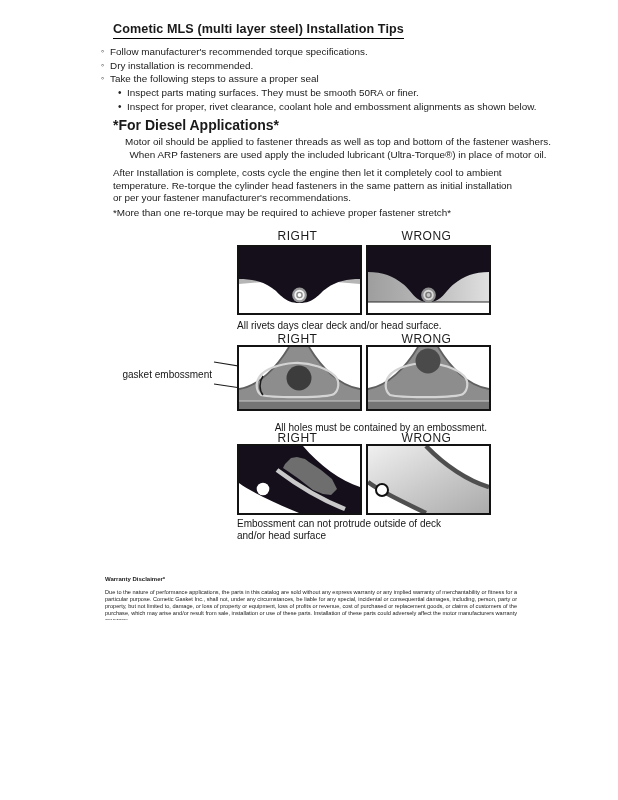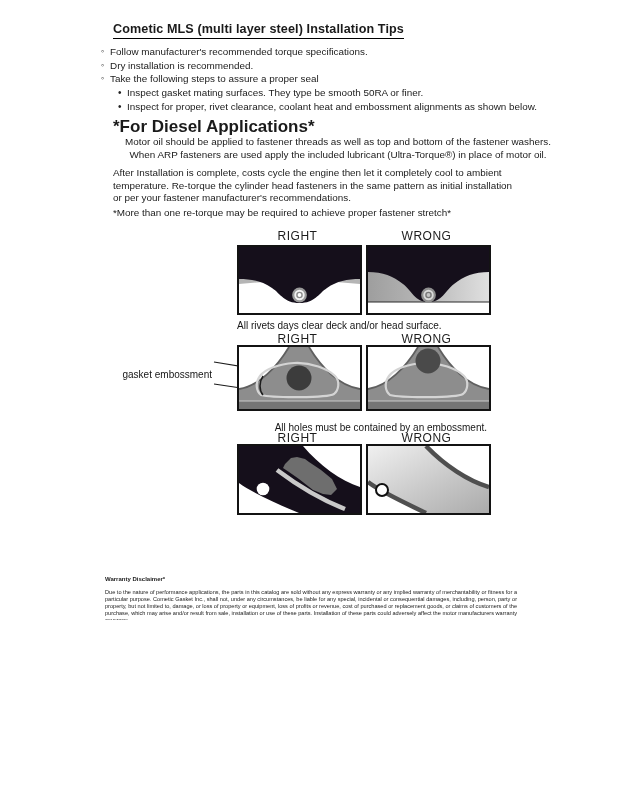--- a/index.html
+++ b/index.html
@@ -10,21 +10,21 @@
   .abs{position:absolute;}
   .title{
     left:113px;top:22px;font-size:12.6px;font-weight:bold;margin:0;
     border-bottom:1.6px solid #000;padding-bottom:2px;letter-spacing:0.1px;
   }
   .bullets{left:101px;top:45px;width:460px;font-size:9.9px;line-height:13.7px;}
   .b-row{display:flex;align-items:flex-start;}
   .b-marker{width:9px;flex:0 0 9px;font-size:9px;line-height:13.7px;color:#222;}
   .b-row.sub{margin-left:17px;}
   .b-row.sub .b-marker{font-size:10px;}
-  .diesel-h{left:113px;top:117px;font-size:17px;font-weight:bold;margin:0;}
+  .diesel-h{left:113px;top:117px;font-size:14px;font-weight:bold;margin:0;}
   .para{margin:0;font-size:9.9px;line-height:12.6px;white-space:pre-line;width:450px;left:113px;}
   .p1{top:136px;text-align:center;}
   .p2{top:167px;}
   .p3{top:207px;}
   .diagrams{left:0;top:228px;width:618px;height:322px;}
   .dlabel{
     position:absolute;width:121px;text-align:center;font-size:12px;font-weight:normal;
     letter-spacing:0.5px;color:#1c1c1c;
   }
   .dbox{
@@ -63,25 +63,25 @@
     <div class="b-row">
         <span class="b-marker">◦</span>
         <span>Dry installation is recommended.</span>
       </div>
     <div class="b-row">
         <span class="b-marker">◦</span>
         <span>Take the following steps to assure a proper seal</span>
       </div>
     <div class="b-row sub">
         <span class="b-marker dot">•</span>
-        <span>Inspect gasket mating surfaces.  They type be smooth 50RA or finer.</span>
+        <span>Inspect parts mating surfaces.  They must be smooth 50RA or finer.</span>
       </div>
     <div class="b-row sub">
         <span class="b-marker dot">•</span>
-        <span>Inspect for proper, rivet clearance, coolant heat and embossment alignments as shown below.</span>
+        <span>Inspect for proper, rivet clearance, coolant hole and embossment alignments as shown below.</span>
       </div>
   </div>
 
   <h2 class="abs diesel-h">*For Diesel Applications*</h2>
   <p class="abs para p1">Motor oil should be applied to fastener threads as well as top and bottom of the fastener washers.
 When ARP fasteners are used apply the included lubricant (Ultra-Torque®) in place of motor oil.</p>
   <p class="abs para p2">After Installation is complete, costs cycle the engine then let it completely cool to ambient
 temperature. Re-torque the cylinder head fasteners in the same pattern as initial installation
 or per your fastener manufacturer's recommendations.</p>
   <p class="abs para p3">*More than one re-torque may be required to achieve proper fastener stretch*</p>
@@ -179,20 +179,22 @@
               <stop offset="1" stop-color="#ababab"></stop>
           </linearGradient>
         </defs>
         <rect width="121" height="67" fill="#ffffff"></rect>
         <path d="M0,0 H58 C76,19 100,35 121,41 L121,67 H58 C37,57 11,45 0,36 Z" fill="url(#g3)"></path>
         <path d="M58,0 C76,19 100,35 121,41" stroke="#4f4f4f" stroke-width="4.5" fill="none"></path>
         <path d="M0,36 C11,45 37,57 58,67" stroke="#4f4f4f" stroke-width="4.5" fill="none"></path>
         <circle cx="14" cy="44" r="6" fill="#ffffff" stroke="#101010" stroke-width="2"></circle>
       </svg>
     </div>
+    <div class="dcap" style="left:237px;top:290px;">Embossment can not protrude outside of deck
+and/or head surface</div>
 
   </div>
 
   <div class="abs warranty">
     <div class="warranty-inner">
       <p class="w-head">Warranty Disclaimer*</p>
       <p class="w-p">Due to the nature of performance applications, the parts in this catalog are sold without any express warranty or any implied warranty of merchantability or fitness for a particular purpose.  Cometic Gasket Inc., shall not, under any circumstances, be liable for any special, incidental or consequential damages, including, person, party or property, but not limited to, damage, or loss of property or equipment, loss of profits or revenue, cost of purchased or replacement goods, or claims of customers of the purchase, which may arise and/or result from sale, installation or use of these parts.  Installation of these parts could adversely affect the motor manufacturers warranty coverage.</p>
       <p class="w-p">VENUE-The agreed upon venue, in the event of dispute whatsoever between the parties, whether instituted by either party, including, but not limited to, contract terms, payment terms, delivery, type, defects, sufficiency of product, shall be the Court of Common Pleas, Lake County, Ohio or the Painesville Municipal Court, Lake County, Ohio, depending on the amount in controversy.
 This agreement shall be governed by and construed under the laws of the State of Ohio.</p>
       <p class="w-p">All prices and terms are subject to change without notice.</p>

